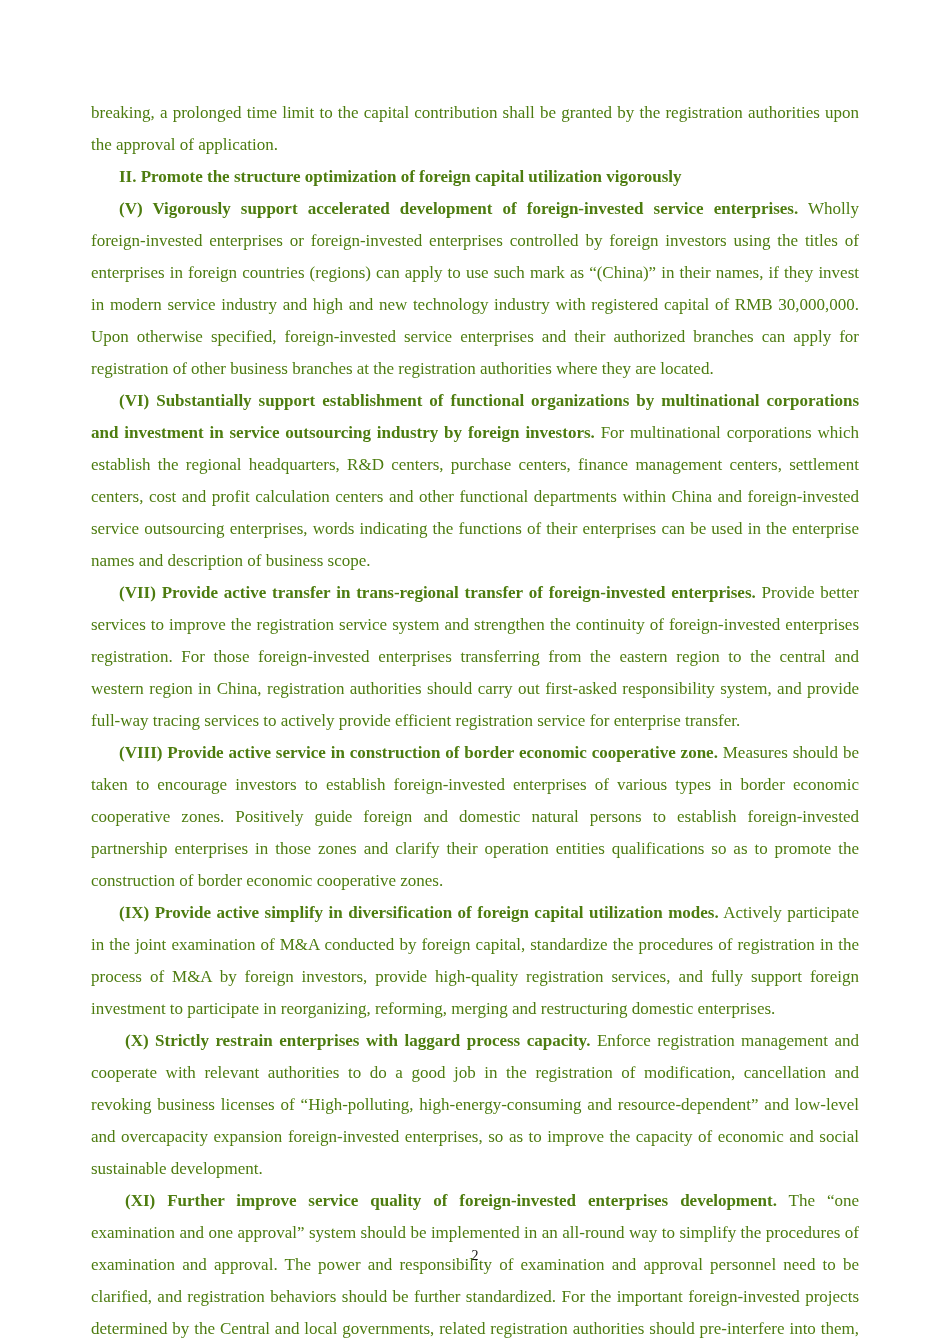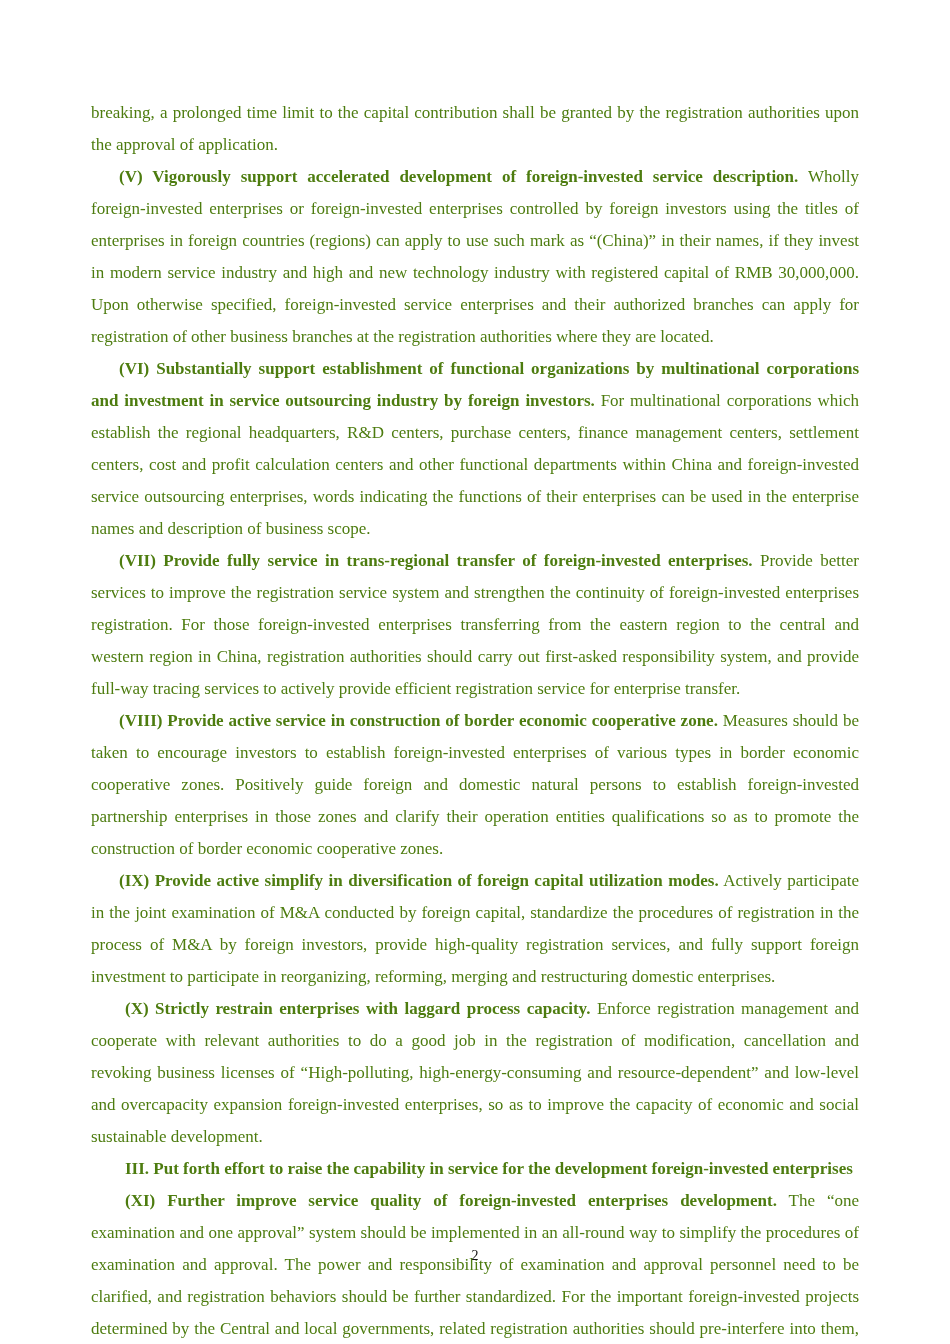--- a/index.html
+++ b/index.html
@@ -19,38 +19,38 @@
     position: absolute; top: 1248px; left: 0; width: 950px;
     text-align: center; font-family: "Liberation Serif", serif; font-size: 14px; color: #111;
   }
 </style>
 </head>
 <body>
 
 <div class="page">
   <p>breaking, a prolonged time limit to the capital contribution shall be granted by the registration authorities upon the approval of application.</p>
 
+  <p class="indent heading">II. Promote the structure optimization of foreign capital utilization vigorously</p>
 
-  <p class="indent"><span class="b">(V) Vigorously support accelerated development of foreign-invested service description.</span>
+  <p class="indent"><span class="b">(V) Vigorously support accelerated development of foreign-invested service enterprises.</span>
     <span>Wholly foreign-invested enterprises or foreign-invested enterprises controlled by foreign investors using the titles of enterprises in foreign countries (regions) can apply to use such mark as “(China)” in their names, if they invest in modern service industry and high and new technology industry with registered capital of RMB 30,000,000. Upon otherwise specified, foreign-invested service enterprises and their authorized branches can apply for registration of other business branches at the registration authorities where they are located.</span></p>
 
   <p class="indent"><span class="b">(VI) Substantially support establishment of functional organizations by multinational corporations and investment in service outsourcing industry by foreign investors.</span>
     <span>For multinational corporations which establish the regional headquarters, R&amp;D centers, purchase centers, finance management centers, settlement centers, cost and profit calculation centers and other functional departments within China and foreign-invested service outsourcing enterprises, words indicating the functions of their enterprises can be used in the enterprise names and description of business scope.</span></p>
 
-  <p class="indent"><span class="b">(VII) Provide fully service in trans-regional transfer of foreign-invested enterprises.</span>
+  <p class="indent"><span class="b">(VII) Provide active transfer in trans-regional transfer of foreign-invested enterprises.</span>
     <span>Provide better services to improve the registration service system and strengthen the continuity of foreign-invested enterprises registration. For those foreign-invested enterprises transferring from the eastern region to the central and western region in China, registration authorities should carry out first-asked responsibility system, and provide full-way tracing services to actively provide efficient registration service for enterprise transfer.</span></p>
 
   <p class="indent"><span class="b">(VIII) Provide active service in construction of border economic cooperative zone.</span>
     <span>Measures should be taken to encourage investors to establish foreign-invested enterprises of various types in border economic cooperative   zones. Positively guide foreign and domestic natural persons to establish foreign-invested partnership enterprises in those zones and clarify their operation entities qualifications so as to promote the construction of border economic cooperative zones.</span></p>
 
   <p class="indent"><span class="b">(IX) Provide active simplify in diversification of foreign capital utilization modes.</span>
     <span>Actively participate in the joint examination of M&amp;A conducted by foreign capital, standardize the procedures of registration in the process of M&amp;A by foreign investors, provide high-quality registration services, and fully support foreign investment to participate in reorganizing, reforming, merging and restructuring domestic enterprises.</span></p>
 
   <p class="indent2"><span class="b">(X) Strictly restrain enterprises with laggard process capacity.</span>
     <span>Enforce  registration management and cooperate with relevant authorities to do a good job in the registration of modification, cancellation and revoking business licenses of “High-polluting, high-energy-consuming and resource-dependent” and low-level and overcapacity expansion foreign-invested enterprises, so as to improve the capacity of economic and social sustainable development.</span></p>
 
-  <p class="indent2 heading">III. Put forth effort to raise the capability in service for the development foreign-invested enterprises</p>
 
   <p class="indent2"><span class="b">(XI) Further improve service quality of foreign-invested enterprises development.</span>
     <span>The “one examination and one approval” system should be implemented in an all-round way to simplify the procedures of examination and approval. The power and responsibility of examination and approval personnel need to be clarified, and registration behaviors should be further standardized. For the important foreign-invested projects determined by the Central and local governments, related registration authorities should pre-interfere into them, authorize staffs specifically responsible for</span></p>
 </div>
 
 <div class="page-number">2</div>
 
 </body></html>

